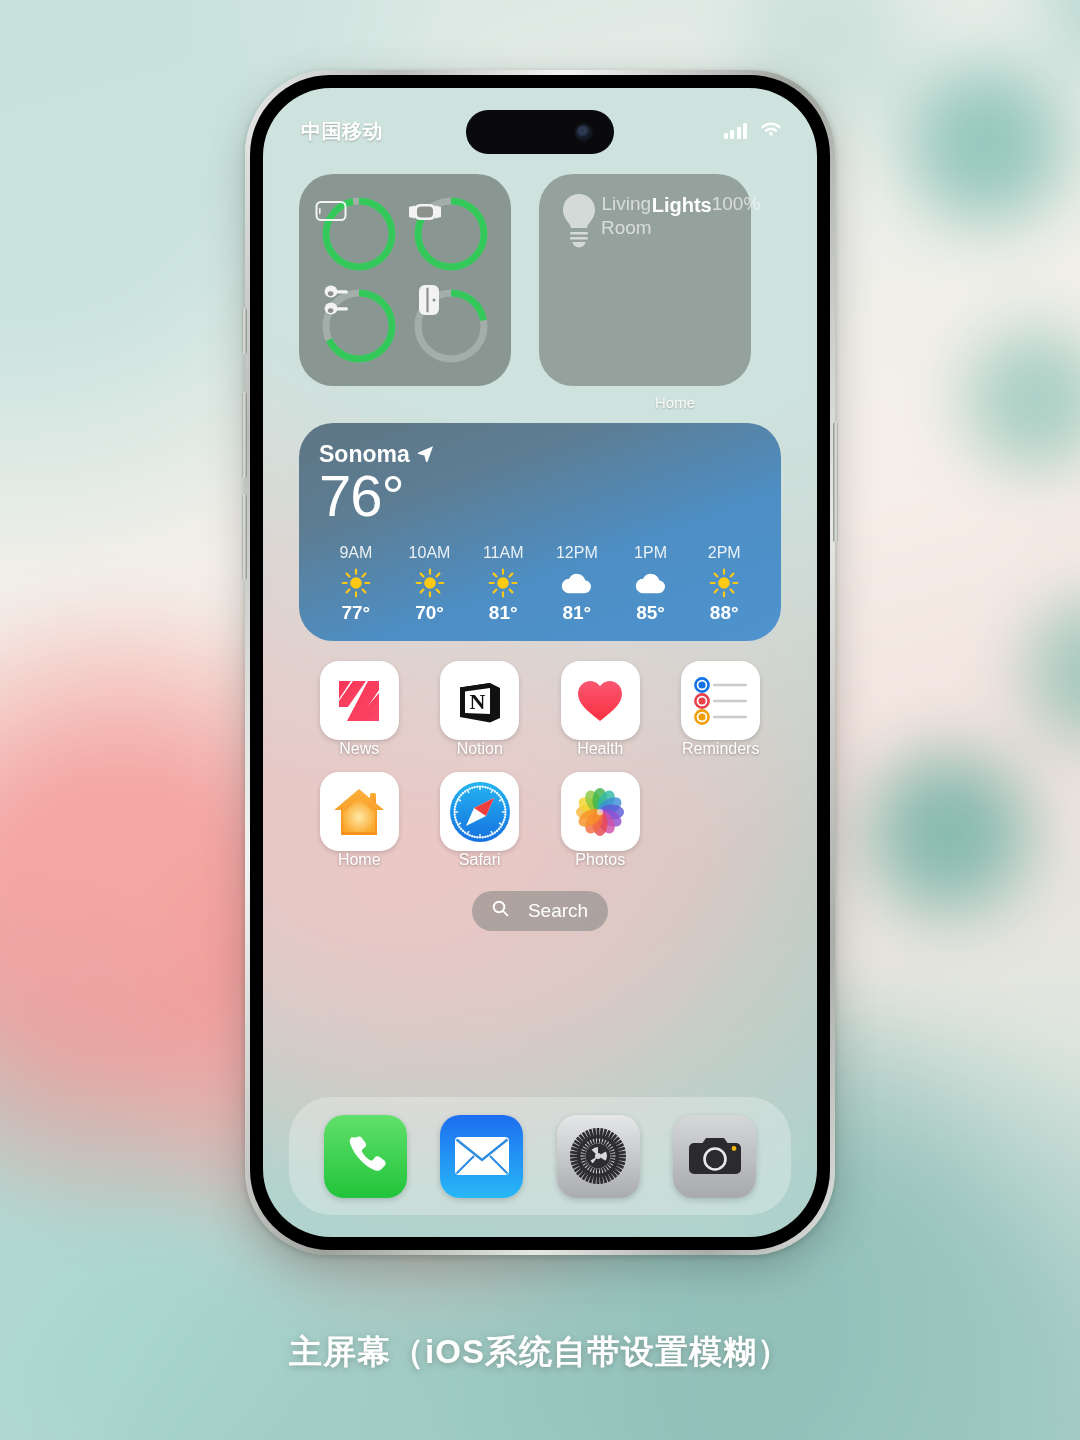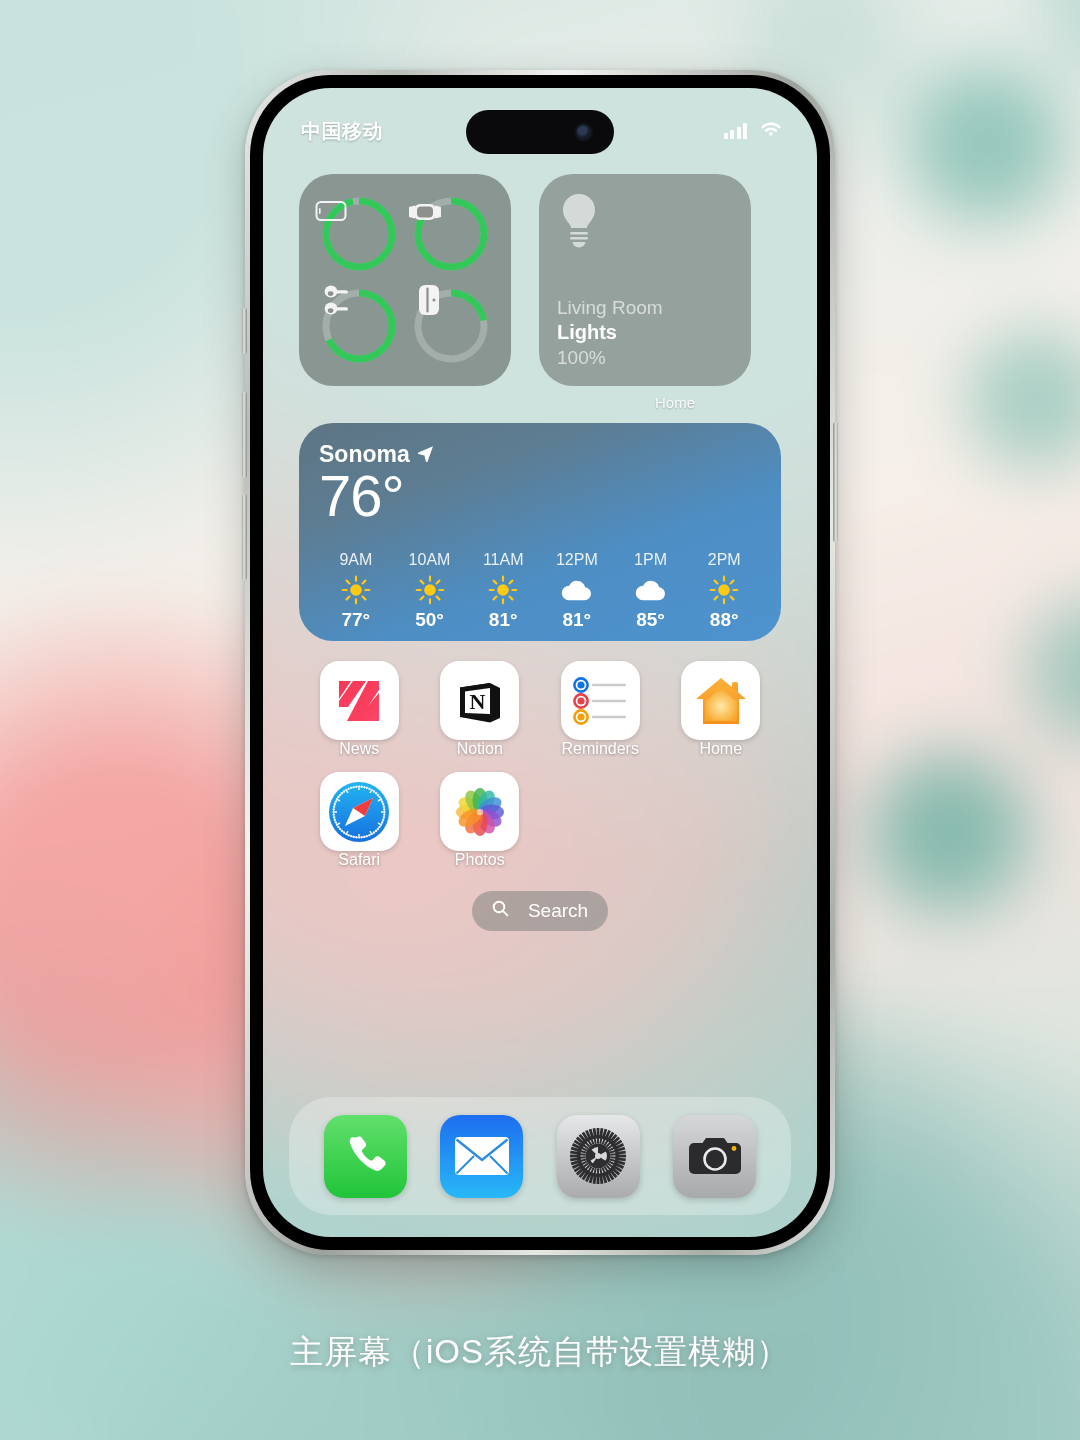--- a/index.html
+++ b/index.html
@@ -104,21 +104,21 @@
   #batteries-widget {
     background:rgba(96,104,100,.62);
     display:grid; grid-template-columns:1fr 1fr; place-items:center; padding:14px;
   }
   .ring { position:relative; width:78px; height:78px; }
   .ring svg { position:absolute; inset:0; transform:rotate(-90deg); }
   .ring-icon { position:absolute; inset:0; display:flex; align-items:center; justify-content:center; }
 
   #home-widget {
     background:rgba(112,118,113,.60);
-    padding:18px 9px 16px 18px; display:flex; flex-direction:column;
+    padding:18px 9px 16px 18px; display:flex; text-align:center;
   }
   #home-widget .bulb { margin-bottom:auto; }
   .hw-room { font-size:19px; color:rgba(255,255,255,.62); line-height:1.25; }
   .hw-name { font-size:20px; font-weight:700; color:#fff; line-height:1.35; }
   .hw-val  { font-size:19px; color:rgba(255,255,255,.62); line-height:1.25; }
 
   .widget-label {
     font-size:15px; color:rgba(255,255,255,.92); text-align:center;
     text-shadow:0 1px 2px rgba(0,0,0,.25); margin-top:8px;
   }
@@ -129,21 +129,21 @@
     margin-top:12px; width:100%; height:218px; border-radius:34px;
     background:linear-gradient(160deg,#5e7583 0%,#5d7d93 28%,#4d8ec4 62%,#4e93cf 100%);
     padding:18px 20px 14px 20px; color:#fff; position:relative; overflow:hidden;
   }
   #wx-top { display:flex; justify-content:space-between; }
   #wx-city { font-size:23px; font-weight:600; display:flex; align-items:center; gap:7px; }
   #wx-temp { font-size:58px; font-weight:300; line-height:1.05; margin-top:-2px; letter-spacing:-1px;}
   #wx-right { text-align:right; }
   #wx-cond { font-size:21px; margin-top:2px; }
   #wx-hl  { font-size:20px; }
-  #wx-hours { display:flex; justify-content:space-between; margin-top:24px; }
+  #wx-hours { display:flex; justify-content:space-between; margin-top:17px; }
   .wx-h { text-align:center; flex:1; }
   .wx-h-time { font-size:16px; color:rgba(255,255,255,.88); }
   .wx-h-icon { height:34px; display:flex; align-items:center; justify-content:center; margin:4px 0 2px; }
   .wx-h-temp { font-size:19px; font-weight:600; }
 
   
   #app-grid { margin-top:20px; display:grid; grid-template-columns:repeat(4,1fr); row-gap:14px; }
   .app { display:flex; flex-direction:column; align-items:center; }
   .app-icon {
     width:79px; height:79px; border-radius:19px; overflow:hidden;
@@ -170,21 +170,21 @@
     display:flex; align-items:center; justify-content:space-around; padding:0 18px;
     backdrop-filter:blur(4px);
   }
   .dock-icon { width:83px; height:83px; border-radius:20px; overflow:hidden;
                display:flex; align-items:center; justify-content:center;
                box-shadow:0 2px 6px rgba(0,0,0,.18); }
 
   
   #caption {
     position:absolute; left:0; right:0; top:1330px; text-align:center;
-    color:#fff; font-size:33px; font-weight:400; letter-spacing:1px;
+    color:#fff; font-size:33px; font-weight:700; letter-spacing:1px;
     text-shadow:0 2px 6px rgba(90,100,95,.45);
   }
 </style>
 </head>
 <body>
 
 <div id="bg-wrap">
   <div id="bg-base"></div>
 </div>
 
@@ -350,21 +350,21 @@
                       <line x1="16" y1="26" x2="16" y2="30.2"></line>
    <line x1="1.8" y1="16" x2="6" y2="16"></line>
                       <line x1="26" y1="16" x2="30.2" y2="16"></line>
    <line x1="6" y1="6" x2="9" y2="9"></line>
                       <line x1="23" y1="23" x2="26" y2="26"></line>
    <line x1="6" y1="26" x2="9" y2="23"></line>
                       <line x1="23" y1="9" x2="26" y2="6"></line>
                     </g>
                   </svg>
                 </div>
-     <div class="wx-h-temp">50°</div>
+     <div class="wx-h-temp">70°</div>
               </div>
               <div class="wx-h">
                 <div class="wx-h-time">11AM</div>
      <div class="wx-h-icon">
                   <svg width="30" height="30" viewBox="0 0 32 32">
   <circle cx="16" cy="16" r="6.2" fill="#ffc914"></circle>
   <g stroke="#ffc914" stroke-width="2.3" stroke-linecap="round">
    <line x1="16" y1="1.8" x2="16" y2="6"></line>
                       <line x1="16" y1="26" x2="16" y2="30.2"></line>
    <line x1="1.8" y1="16" x2="6" y2="16"></line>
@@ -443,20 +443,36 @@
                 <div style="width:100%;height:100%;background:#fff;display:flex;align-items:center;justify-content:center">
       <svg width="56" height="56" viewBox="0 0 56 56">
         <path d="M8 14.5 38 10l10 5v30l-10 4.5L8 44V14.5z" fill="#111"></path>
         <path d="M8 14.5 38 10v35l-30-1V14.5z" fill="#111"></path>
         <path d="M13 18.5 38 15v26l-25-1V18.5z" fill="#fff"></path>
         <text x="25.5" y="36" font-family="'Liberation Serif',serif" font-size="22" font-weight="700" fill="#111" text-anchor="middle">N</text>
       </svg>
                 </div>
               </div>
                  <div class="app-label">Notion</div>
+            </div>
+            <div class="app">
+              <div class="app-icon">
+                <div style="width:100%;height:100%;background:#fff;display:flex;align-items:center;justify-content:center">
+      <svg width="46" height="42" viewBox="0 0 46 42">
+        <defs>
+                      <linearGradient id="hg" x1="0" y1="0" x2="0" y2="1">
+          <stop offset="0" stop-color="#fb5871"></stop>
+                        <stop offset="1" stop-color="#fa2f41"></stop>
+                      </linearGradient>
+                    </defs>
+        <path d="M23 41C10 31 1 23.5 1 13.8 1 6.6 6.4 1 13.4 1 17.6 1 21 3.2 23 6.3 25 3.2 28.4 1 32.6 1 39.6 1 45 6.6 45 13.8 45 23.5 36 31 23 41z" fill="url(#hg)"></path>
+      </svg>
+                </div>
+              </div>
+                 <div class="app-label">Health</div>
             </div>
             <div class="app">
               <div class="app-icon">
                 <div style="width:100%;height:100%;background:#fff;display:flex;align-items:center;justify-content:center">
       <svg width="58" height="48" viewBox="0 0 58 48">
         <circle cx="10" cy="8" r="6.6" fill="none" stroke="#1273e6" stroke-width="2.6"></circle>
                     <circle cx="10" cy="8" r="3.6" fill="#1273e6"></circle>
         <line x1="22" y1="8" x2="54" y2="8" stroke="#c9ccce" stroke-width="2.3" stroke-linecap="round"></line>
         <circle cx="10" cy="24" r="6.6" fill="none" stroke="#e8414a" stroke-width="2.6"></circle>
                     <circle cx="10" cy="24" r="3.6" fill="#e8414a"></circle>

